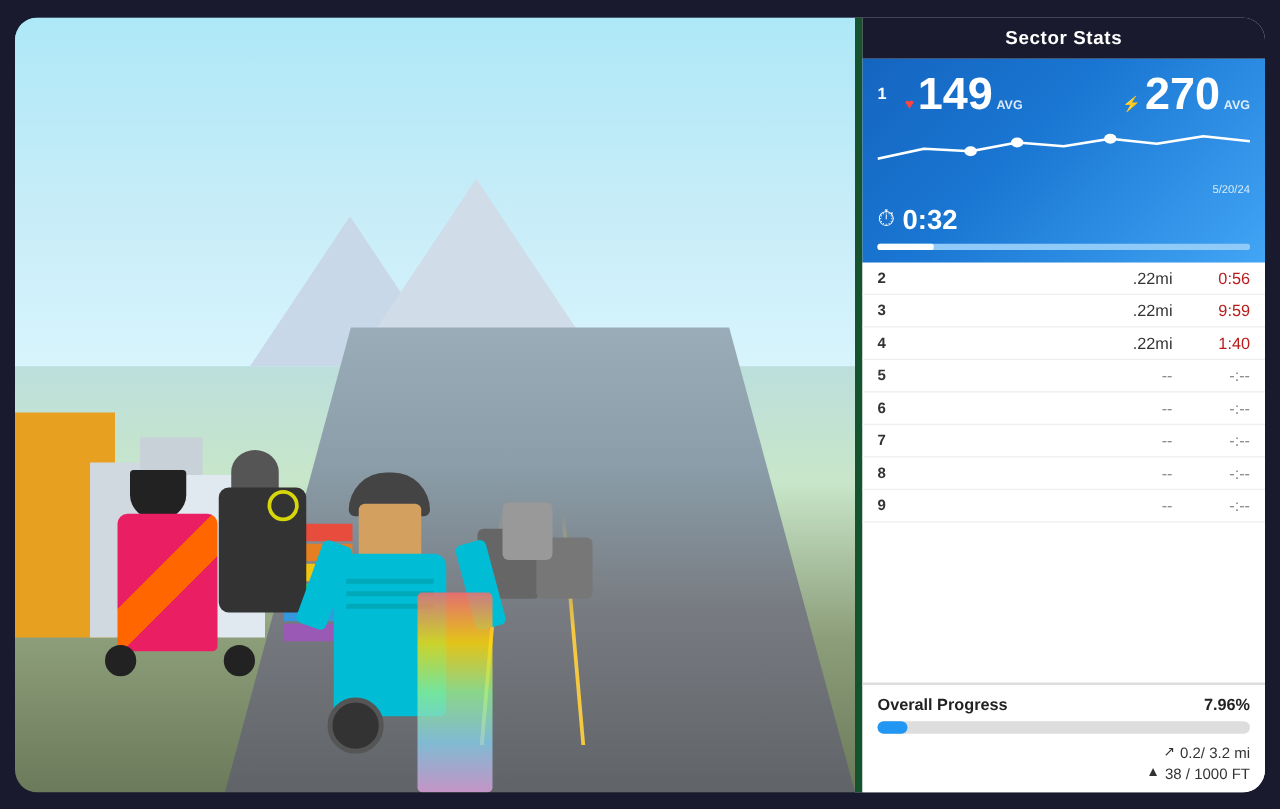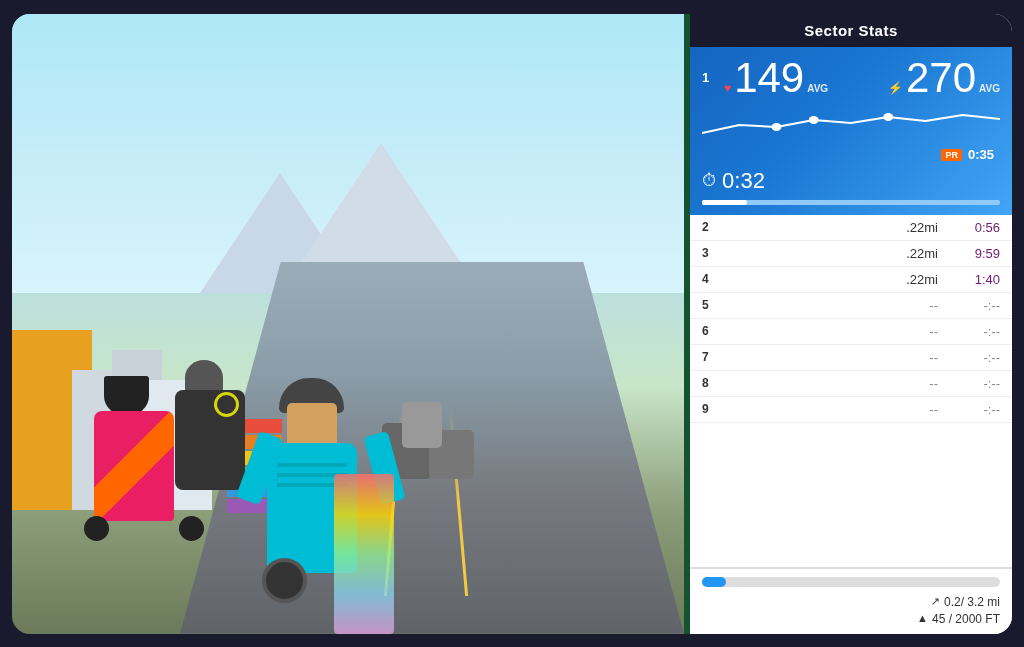--- a/index.html
+++ b/index.html
@@ -318,22 +318,22 @@
     }
 
     .metric-block {
       display: flex;
       align-items: baseline;
       gap: 3px;
     }
 
     .metric-value-large {
       color: white;
-      font-size: 42px;
-      font-weight: 400;
+      font-size: 36px;
+      font-weight: 700;
       line-height: 1;
       text-align: center;
     }
 
     .metric-label-small {
       color: rgba(255,255,255,0.85);
       font-size: 10px;
       font-weight: bold;
     }
 
@@ -379,21 +379,21 @@
     .current-time-row {
       display: flex;
       align-items: center;
       gap: 6px;
       margin-top: 4px;
     }
 
     .current-time-value {
       color: white;
       font-size: 22px;
-      font-weight: 400;
+      font-weight: 700;
     }
 
     .progress-bar-blue {
       height: 5px;
       background: #90caf9;
       border-radius: 2px;
       margin-top: 6px;
       position: relative;
     }
 
@@ -428,21 +428,21 @@
       flex: 1;
       text-align: right;
       color: #333;
       font-size: 13px;
       padding-right: 12px;
     }
 
     .sector-row-time {
       min-width: 50px;
       text-align: right;
-      color: #701a75;
+      color: #b91c1c;
       font-size: 13px;
     }
 
     .sector-row-empty {
       color: #888;
     }
 
     
     .overall-progress {
       padding: 8px 12px;
@@ -589,24 +589,22 @@
 
       <div class="graph-area">
         <svg class="graph-line" viewBox="0 0 240 35" preserveAspectRatio="none">
           <polyline points="0,28 30,20 60,22 90,15 120,18 150,12 180,16 210,10 240,14" fill="none" stroke="white" stroke-width="2" stroke-linejoin="round"></polyline>
           <circle cx="60" cy="22" r="4" fill="white"></circle>
           <circle cx="90" cy="15" r="4" fill="white"></circle>
           <circle cx="150" cy="12" r="4" fill="white"></circle>
         </svg>
       </div>
 
-      <div style="display:flex;align-items:center;justify-content:flex-end;gap:6px;margin-bottom:4px;">
-        <span class="pr-badge">PR</span>
-        <span class="pr-time">0:35</span>
-        <br>
+      <div style="text-align:right;">
+        <span class="pr-date">5/20/24</span>
       </div>
 
       <div class="current-time-row">
         <span style="color:white;font-size:18px;">⏱</span>
         <span class="current-time-value">0:32</span>
       </div>
 
       <div class="progress-bar-blue">
         <div class="progress-fill-blue" style="width:15%;"></div>
       </div>
@@ -649,26 +647,30 @@
         <span class="sector-row-time sector-row-empty">-:--</span>
       </div>
       <div class="sector-row">
         <span class="sector-row-num">9</span>
         <span class="sector-row-dist sector-row-empty">--</span>
         <span class="sector-row-time sector-row-empty">-:--</span>
       </div>
     </div>
 
     <div class="overall-progress">
+      <div class="overall-progress-header">
+        <span class="overall-label">Overall Progress</span>
+        <span class="overall-pct">7.96%</span>
+      </div>
       <div class="overall-bar-track">
         <div class="overall-bar-fill"></div>
       </div>
       <div style="display:flex;justify-content:flex-end;gap:4px;font-size:12px;color:#333;margin-bottom:3px;">
         <span style="font-size:11px;">↗</span>
         <span>0.2/ 3.2 mi</span>
       </div>
       <div style="display:flex;justify-content:flex-end;gap:4px;font-size:12px;color:#333;">
         <span style="font-size:11px;">▲</span>
-        <span>45 / 2000 FT</span>
+        <span>38 / 1000 FT</span>
       </div>
     </div>
   </div>
 </div>
 
 </body></html>

